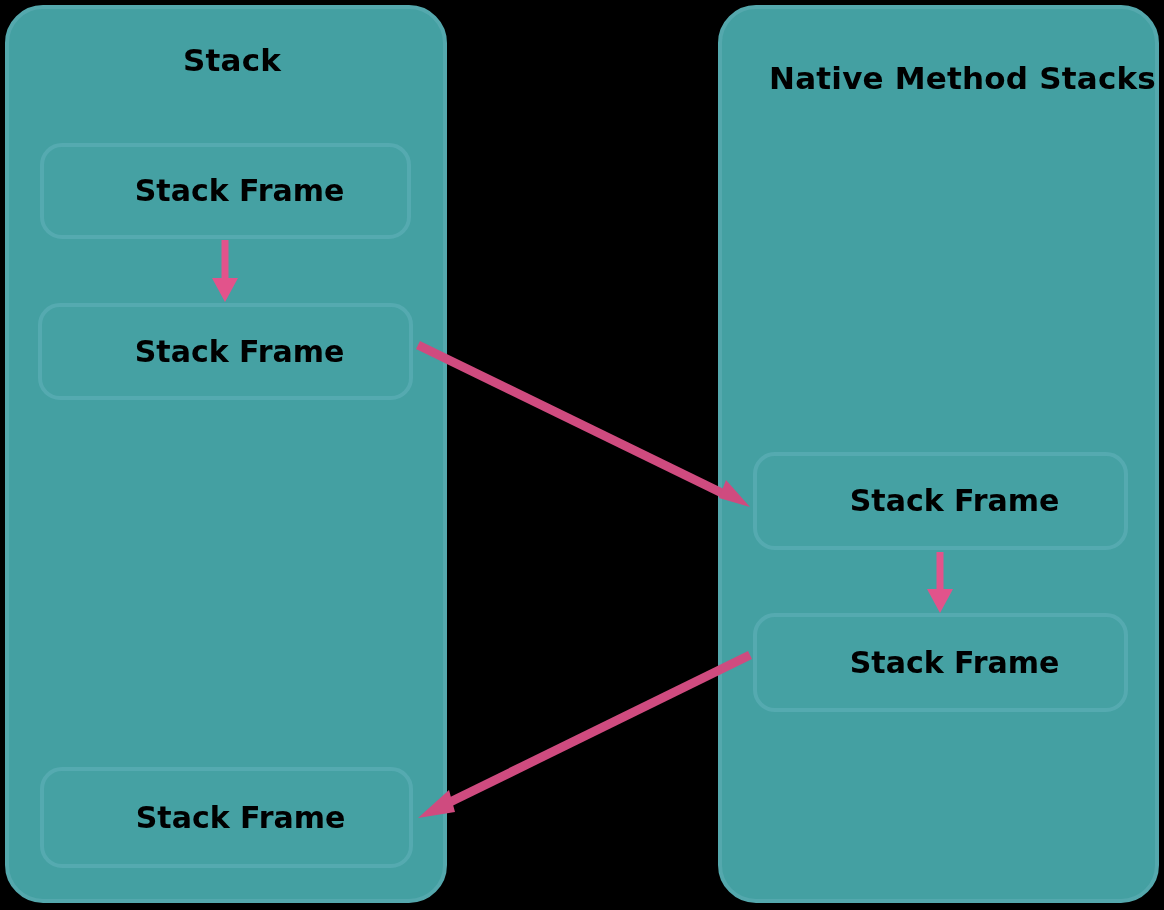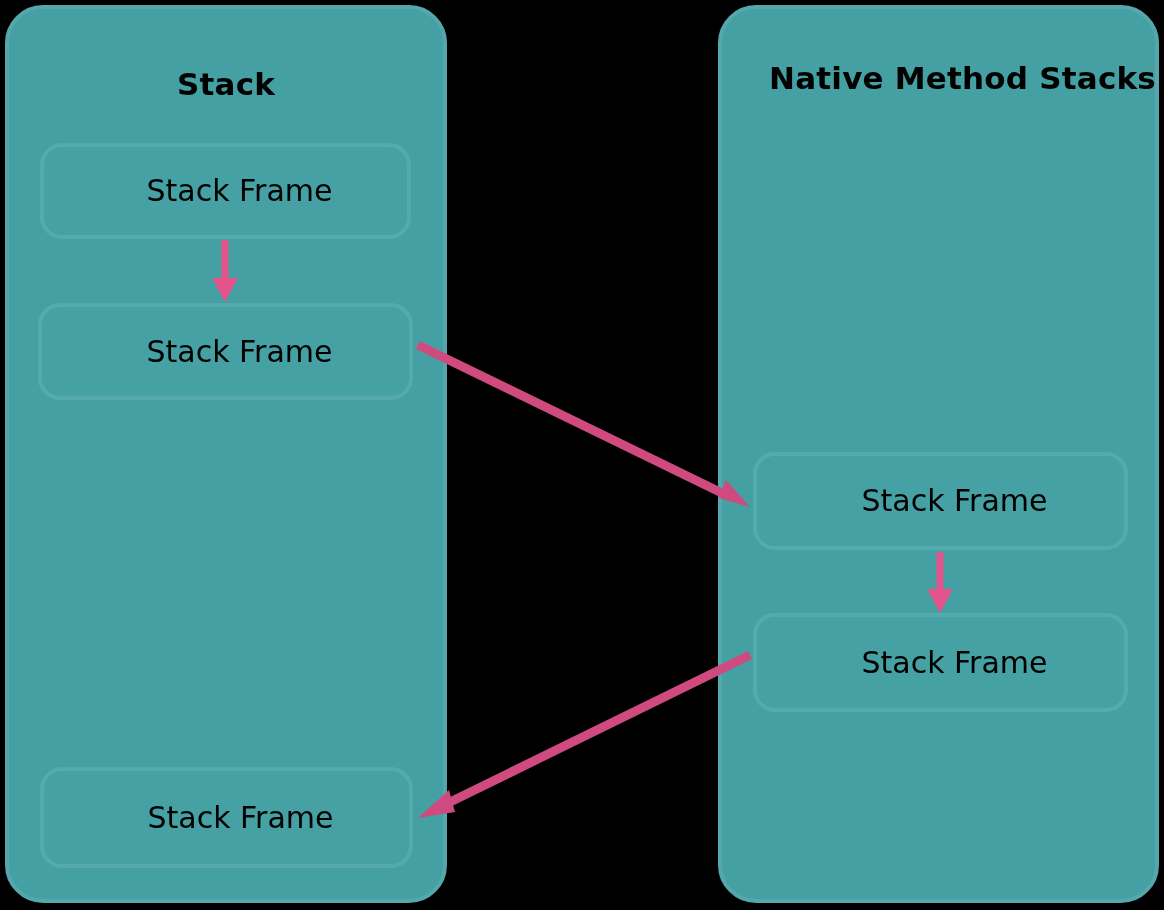--- a/index.html
+++ b/index.html
@@ -38,37 +38,37 @@
     position: absolute;
     left: 0;
     width: 100%;
     text-align: center;
     color: #000000;
     font-size: 31px;
     font-weight: bold;
     letter-spacing: 0.2px;
     line-height: 1;
   }
-  #title-stack { top: 60px; }
+  #title-stack { top: 36px; padding-left: 6px; }
   #title-native { top: 54px; padding-left: 24px; }
 
   .frame {
     position: absolute;
     box-sizing: border-box;
     background: #45a1a3;
     border: 4px solid #55aab0;
     border-radius: 22px;
     display: flex;
     align-items: center;
     justify-content: center;
   }
   .frame-label {
     color: #000000;
     font-size: 30px;
-    font-weight: normal;
+    font-weight: bold;
     line-height: 1;
     margin-left: 28px;
   }
 
   
   #frame-l1 { left: 40px;  top: 143px; width: 371px; height: 96px; }
   #frame-l2 { left: 38px;  top: 303px; width: 375px; height: 97px; }
   #frame-l3 { left: 40px;  top: 767px; width: 373px; height: 101px; }
 
   

